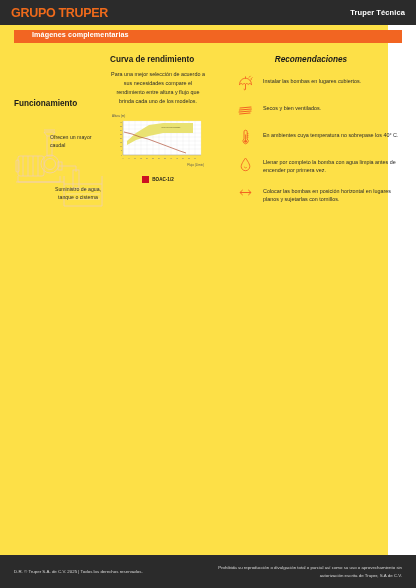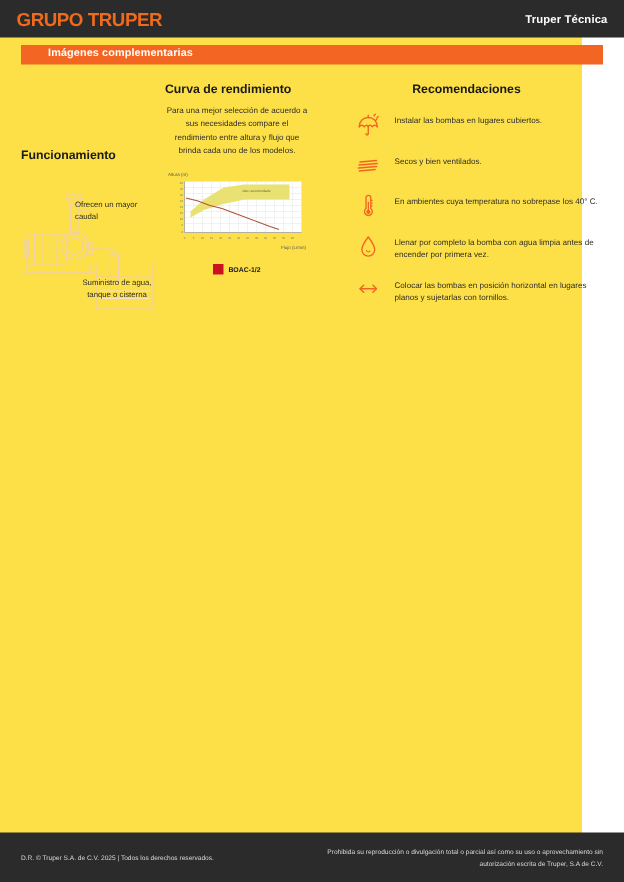--- a/index.html
+++ b/index.html
@@ -41,21 +41,21 @@
 
   .col-left  { position: absolute; left: 14px;  top: 0;  width: 92px; margin-top: 44px; }
   .col-mid   { position: absolute; left: 110px; top: 0;  width: 96px; }
   .col-right { position: absolute; left: 216px; top: 0;  width: 190px; }
 
   .col-title {
     font-size: 8.2px; font-weight: bold; color: #1a1a1a;
     margin-bottom: 6px;
   }
   .col-title.centered { text-align: left; }
-  .col-title.right-head { text-align: center; margin-bottom: 10px; }
+  .col-title.right-head { text-align: center; margin-bottom: 10px; font-style: italic; }
 
   
   .diagram { position: relative; width: 92px; height: 100px; }
   .diagram svg { display: block; }
   .callout {
     position: absolute; font-size: 5.2px; color: #2b2b2b; line-height: 1.5;
   }
   .callout.top { left: 36px; top: 20px; width: 54px; }
   .callout.bottom { left: 38px; top: 72px; width: 52px; text-align: center; }
 

